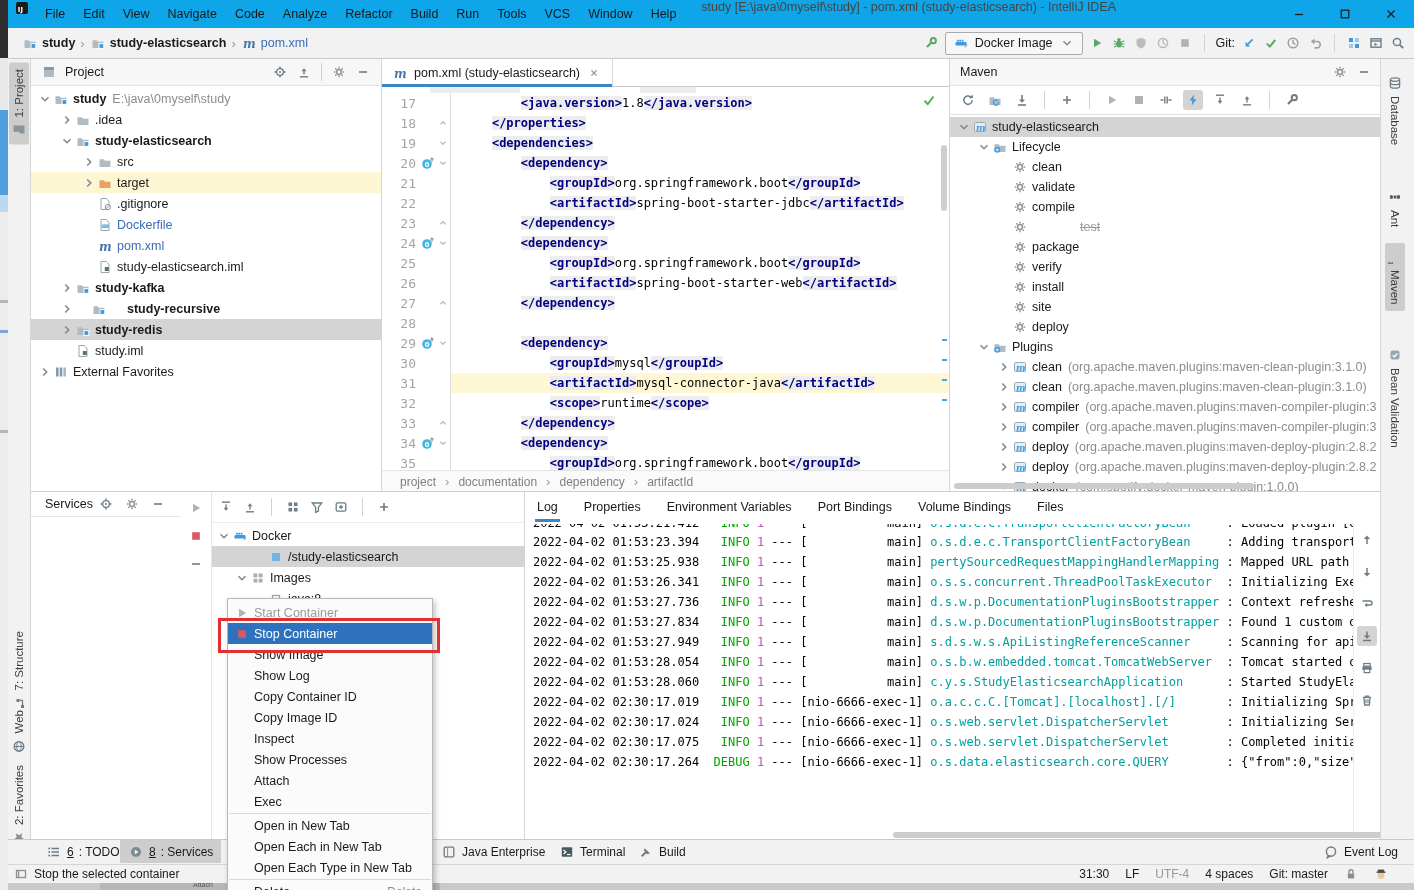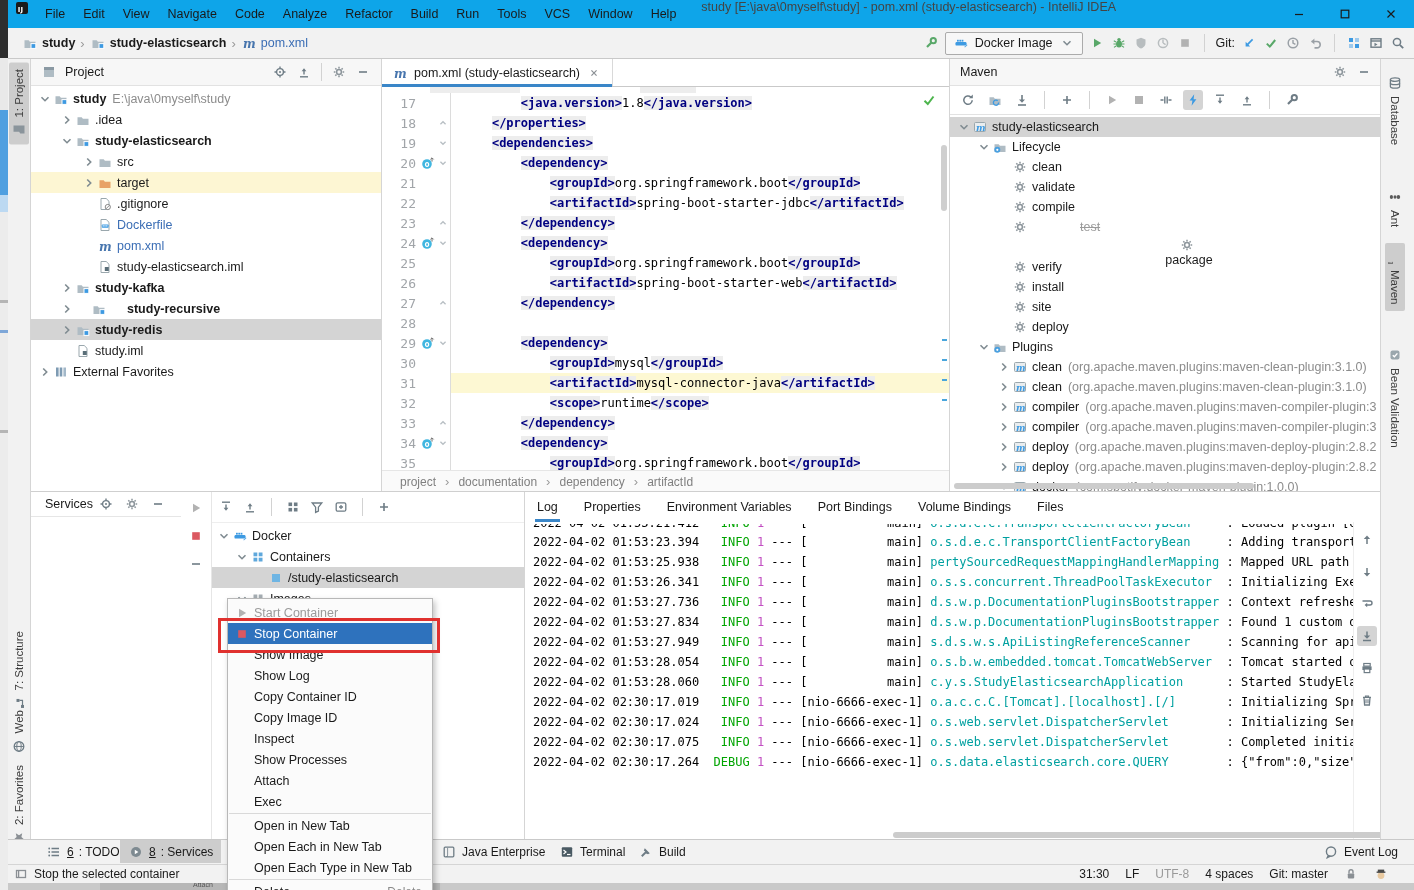--- a/index.html
+++ b/index.html
@@ -861,21 +861,21 @@
                   <span class="icon" data-name="gear-icon">
                     <svg width="14" height="14" viewBox="0 0 14 14" xmlns="http://www.w3.org/2000/svg">
                       <circle cx="7" cy="7" r="2.4" fill="none" stroke="#8C959B" stroke-width="1.5"></circle>
                       <g stroke="#8C959B" stroke-width="1.5">
                         <path d="M7 1.8 V3.4 M7 10.6 V12.2 M1.8 7 H3.4 M10.6 7 H12.2 M3.3 3.3 L4.5 4.5 M9.5 9.5 L10.7 10.7 M3.3 10.7 L4.5 9.5 M9.5 4.5 L10.7 3.3"></path>
                       </g>
                     </svg>
                   </span>
                   <span class="lbl strike" data-name="tree-label">test</span>
                 </div>
-                <div class="t-row" data-name="tree-row" style="padding-left: 46px; flex-direction: column;">
+                <div class="t-row" data-name="tree-row" style="padding-left: 46px;">
                   <span class="chev" data-name="tree-chevron"></span>
                   <span class="icon" data-name="gear-icon">
                     <svg width="14" height="14" viewBox="0 0 14 14" xmlns="http://www.w3.org/2000/svg">
                       <circle cx="7" cy="7" r="2.4" fill="none" stroke="#8C959B" stroke-width="1.5"></circle>
                       <g stroke="#8C959B" stroke-width="1.5">
                         <path d="M7 1.8 V3.4 M7 10.6 V12.2 M1.8 7 H3.4 M10.6 7 H12.2 M3.3 3.3 L4.5 4.5 M9.5 9.5 L10.7 10.7 M3.3 10.7 L4.5 9.5 M9.5 4.5 L10.7 3.3"></path>
                       </g>
                     </svg>
                   </span>
                   <span class="lbl" data-name="tree-label">package</span>
@@ -1159,38 +1159,20 @@
                     <span class="icon" data-name="docker-whale-icon">
                       <svg width="14" height="14" viewBox="0 0 14 14" xmlns="http://www.w3.org/2000/svg">
                         <rect x="1.5" y="6" width="11" height="3.6" rx="1.2" fill="#3D9AE2"></rect>
                         <rect x="3" y="3.8" width="1.8" height="1.8" fill="#3D9AE2"></rect>
                         <rect x="5.3" y="3.8" width="1.8" height="1.8" fill="#3D9AE2"></rect>
                         <rect x="7.6" y="3.8" width="1.8" height="1.8" fill="#3D9AE2"></rect>
                         <path d="M10.6 10.8 c1.6-.2 2.2-1.2 2.2-2" stroke="#3D9AE2" fill="none"></path>
                       </svg>
                     </span>
                     <span class="lbl" data-name="tree-label">Docker</span>
-                  </div>
-                  <div class="t-row" data-name="tree-row" style="padding-left: 22px;">
-                    <span class="chev" data-name="tree-chevron">
-                      <svg width="14" height="14" viewBox="0 0 14 14" xmlns="http://www.w3.org/2000/svg">
-                        <path d="M3.5 5.2 L7 8.7 L10.5 5.2" fill="none" stroke="#7F8B91" stroke-width="1.6"></path>
-                      </svg>
-                    </span>
-                    <span class="icon" data-name="grid-blue-icon">
-                      <svg width="14" height="14" viewBox="0 0 14 14" xmlns="http://www.w3.org/2000/svg">
-                        <g fill="#5FA8DC">
-                          <rect x="2.5" y="2.5" width="3.8" height="3.8"></rect>
-                          <rect x="7.7" y="2.5" width="3.8" height="3.8"></rect>
-                          <rect x="2.5" y="7.7" width="3.8" height="3.8"></rect>
-                          <rect x="7.7" y="7.7" width="3.8" height="3.8"></rect>
-                        </g>
-                      </svg>
-                    </span>
-                    <span class="lbl" data-name="tree-label">Containers</span>
                   </div>
                   <div class="t-row sel" data-name="tree-row" style="padding-left: 40px;">
                     <span class="chev" data-name="tree-chevron"></span>
                     <span class="icon" data-name="box-blue-icon">
                       <svg width="14" height="14" viewBox="0 0 14 14" xmlns="http://www.w3.org/2000/svg">
                         <rect x="3" y="3" width="8" height="8" fill="#6FB5E3"></rect>
                       </svg>
                     </span>
                     <span class="lbl" data-name="tree-label">/study-elasticsearch</span>
                   </div>
@@ -1405,21 +1387,21 @@
       <span id="status-left-icon" class="icon" data-name="frame-icon">
           <svg width="14" height="14" viewBox="0 0 14 14" xmlns="http://www.w3.org/2000/svg">
             <rect x="2.5" y="3.5" width="9" height="7" fill="none" stroke="#8A8F94" stroke-width="1.3"></rect>
             <path d="M4.6 3.5 V10.5" stroke="#8A8F94" stroke-width="1.3"></path>
           </svg>
         </span>
       <span class="msg" data-name="status-message">Stop the selected container</span>
       <div id="status-right" data-name="status-right-widgets">
           <span data-name="status-widget">31:30</span>
           <span data-name="status-widget">LF</span>
-          <span class="muted" data-name="status-widget">UTF-8</span>
+          <span class="muted" data-name="status-widget">UTF-4</span>
           <span data-name="status-widget">4 spaces</span>
           <span data-name="status-widget">Git: master</span>
           <span class="icon" data-name="lock-icon">
             <svg width="14" height="14" viewBox="0 0 14 14" xmlns="http://www.w3.org/2000/svg">
               <rect x="3.8" y="6.4" width="6.4" height="5" rx="0.8" fill="#8A8F94"></rect>
               <path d="M5 6.4 V4.8 a2 2 0 0 1 4 0 V6.4" fill="none" stroke="#8A8F94" stroke-width="1.4"></path>
             </svg>
           </span>
           <span class="icon" data-name="hector-icon">
             <svg width="14" height="14" viewBox="0 0 14 14" xmlns="http://www.w3.org/2000/svg">

